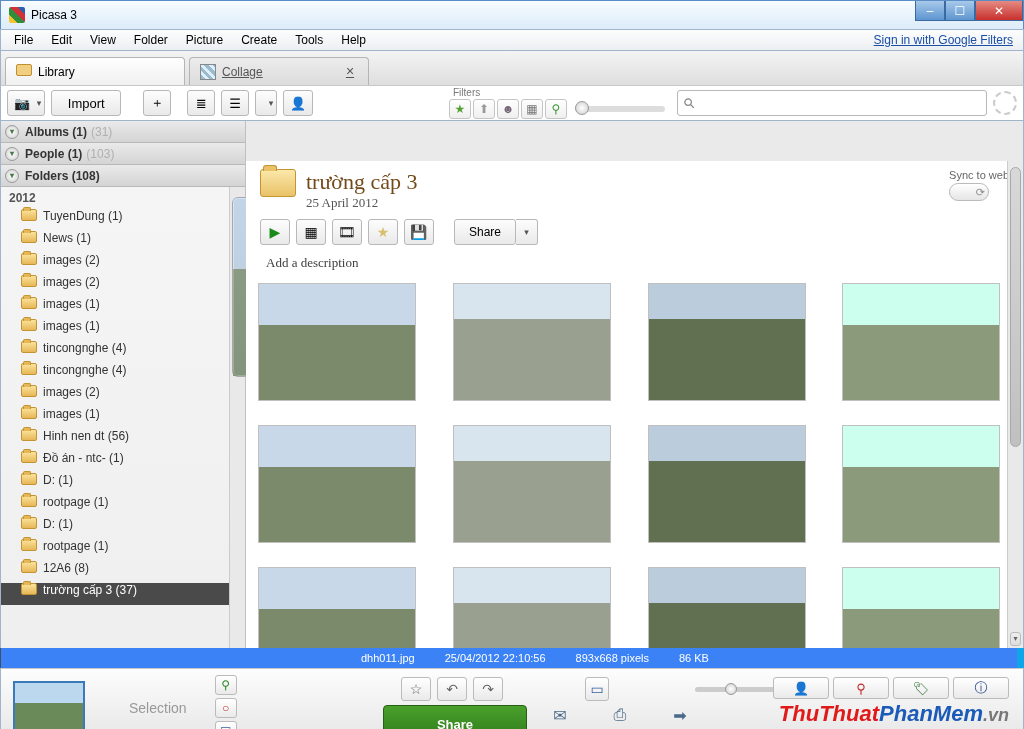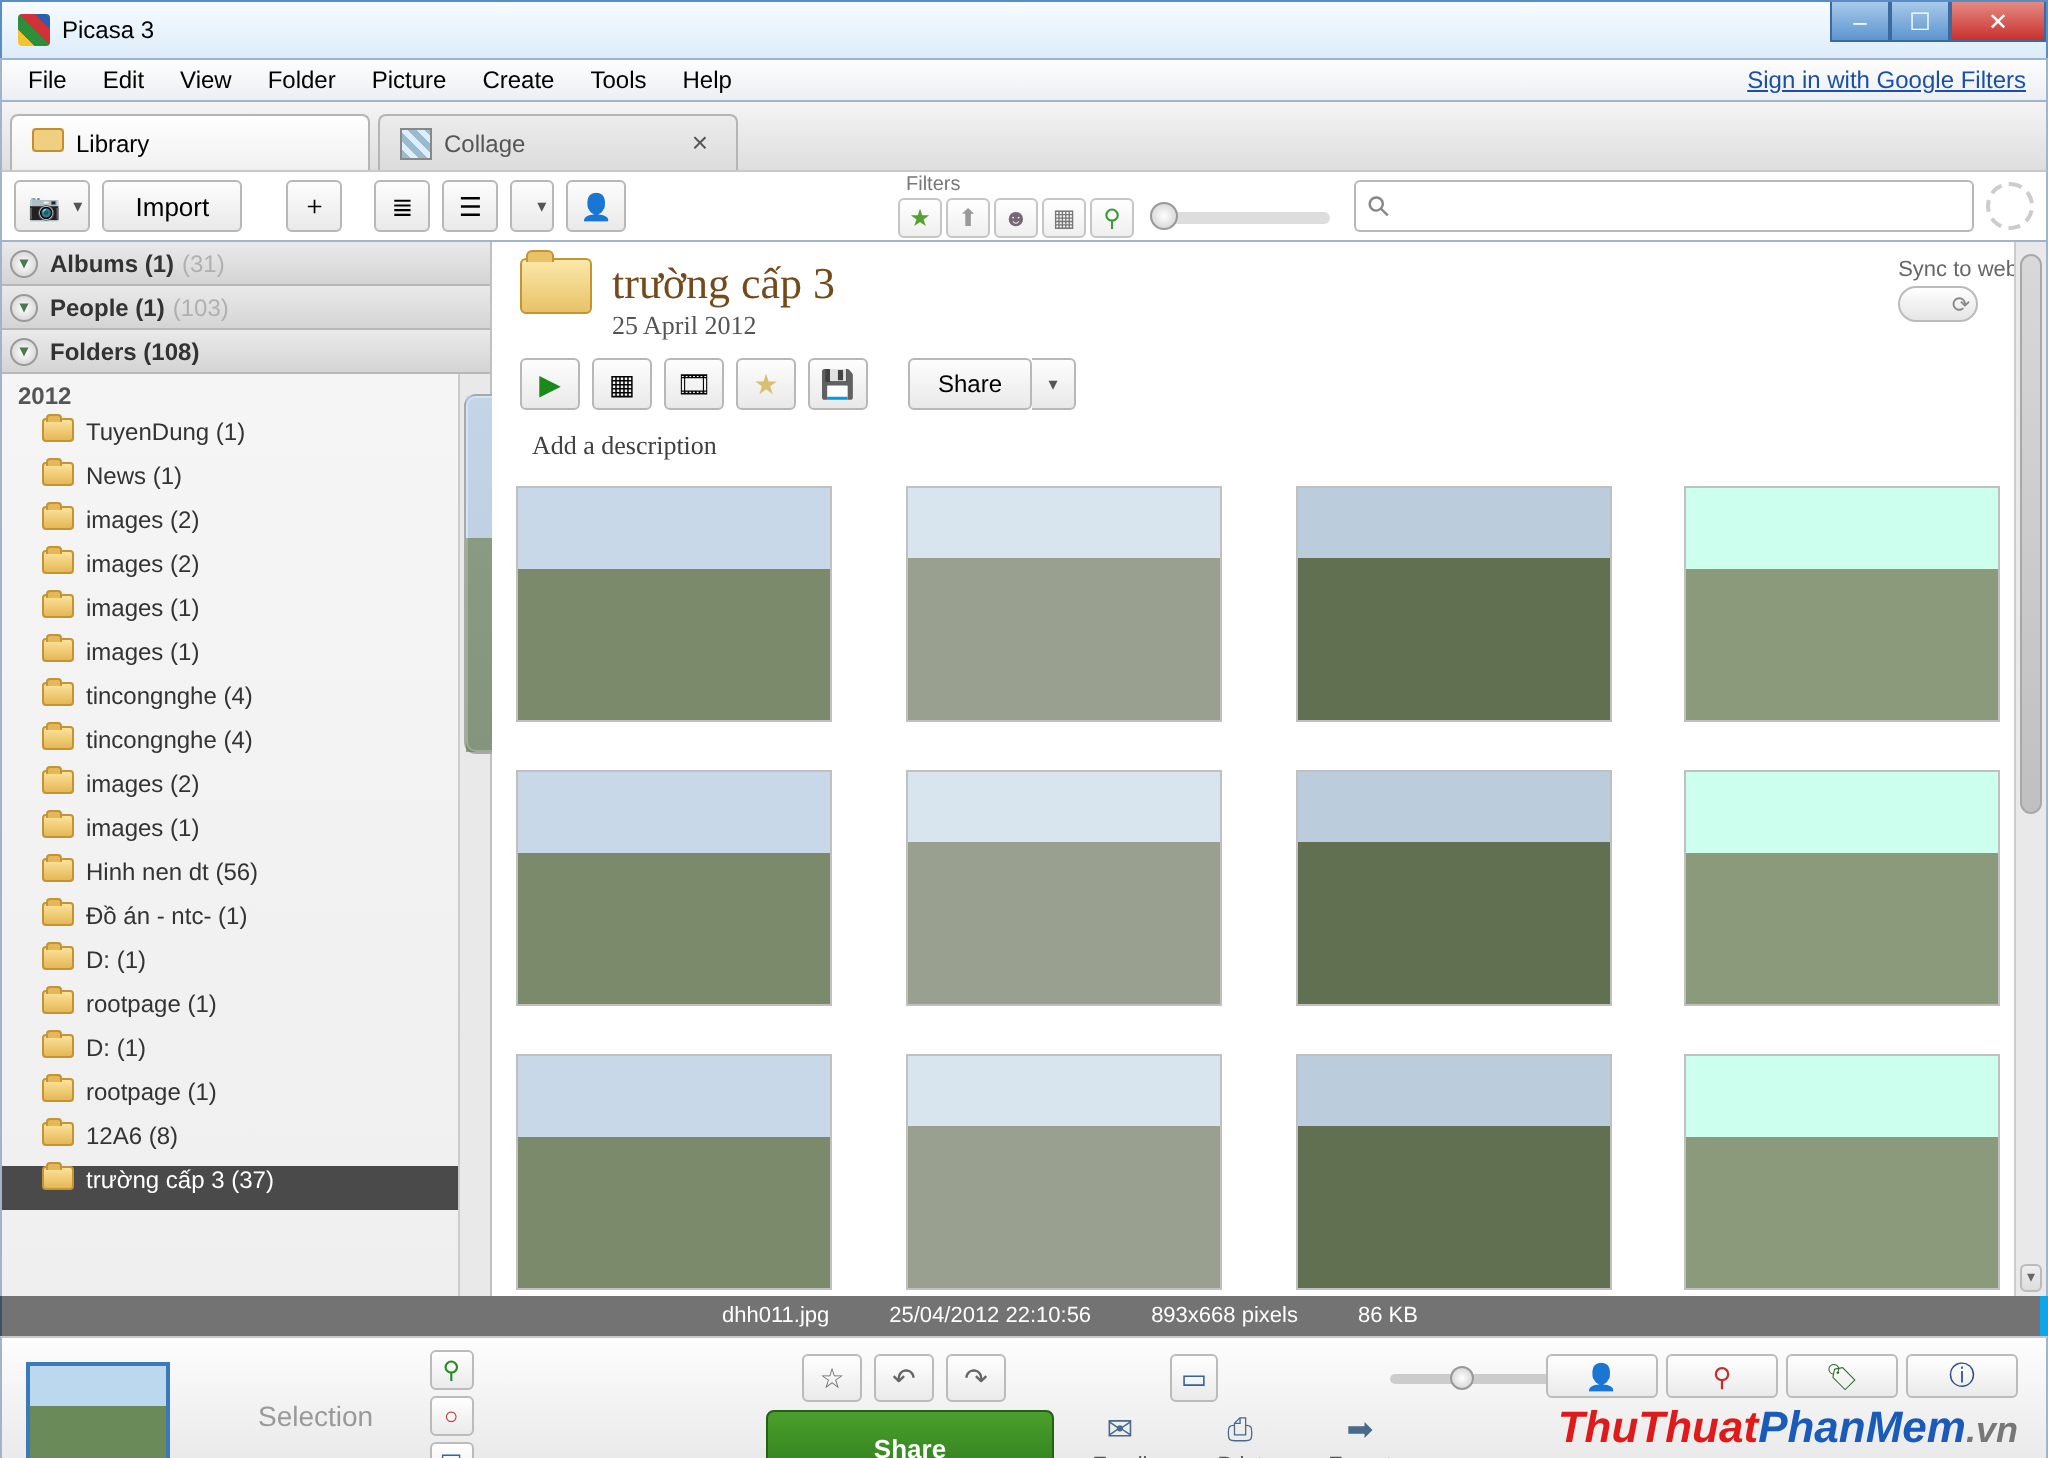--- a/index.html
+++ b/index.html
@@ -16,21 +16,21 @@
 .winbtn.close { background: linear-gradient(#e48b83, #c9302c); width: 48px; border-top-right-radius: 0; }
 
 
 .menubar { height: 22px; background: linear-gradient(#fdfdfd, #eceff2); border: 1px solid #a0b4cc; display: flex; align-items: center; padding: 0 4px; font-size: 12px; position: relative; }
 .menubar .mi { padding: 2px 9px; cursor: default; }
 .menubar .signin { margin-left: auto; color: #1a4fa8; text-decoration: underline; cursor: pointer; font-size: 12px; padding-right: 6px; }
 
 
 .tabstrip { height: 34px; background: linear-gradient(#f4f4f4, #dedede); border-left: 1px solid #a0b4cc; border-right: 1px solid #a0b4cc; display: flex; align-items: flex-end; padding: 0 4px; gap: 4px; }
 .tab { height: 28px; background: linear-gradient(#fff,#f0f0f0); border: 1px solid #b5b5b5; border-bottom: none; border-radius: 4px 4px 0 0; display: flex; align-items: center; padding: 0 10px; font-size: 12px; gap: 6px; min-width: 180px; position: relative; }
-.tab.inactive { background: linear-gradient(#ececec,#dcdcdc); color: #555; }
+.tab.inactive { background: linear-gradient(#ececec,#dcdcdc); color: #555; text-decoration: underline; }
 .tab .ticon { width: 16px; height: 16px; }
 .tab .ticon.lib::before { content:''; display:block; width:14px; height:10px; background:#f0d080; border:1px solid #c09030; border-radius:2px; }
 .tab .ticon.col { background: repeating-linear-gradient(45deg,#9bc,#9bc 3px,#def 3px,#def 6px); border:1px solid #888; }
 .tab .tclose { margin-left: auto; width:16px; height:16px; font-size:14px; color:#555; text-align:center; line-height:14px; }
 
 
 .toolbar { height: 36px; background: #fff; border: 1px solid #a0b4cc; border-top: 1px solid #c8c8c8; display: flex; align-items: center; padding: 0 6px; gap: 6px; }
 .tbtn { height: 26px; min-width: 28px; border: 1px solid #b8b8b8; border-radius: 3px; background: linear-gradient(#fdfdfd,#e9e9e9); display:flex; align-items:center; justify-content:center; font-size:13px; padding:0 6px; gap:4px; }
 .tbtn.split { padding-right: 14px; position:relative; }
 .tbtn.split::after { content:'▾'; position:absolute; right:3px; font-size:9px; color:#555; }
@@ -61,21 +61,21 @@
 .sgroup .yr { padding:4px 8px; color:#555; font-weight:bold; }
 .flist { overflow-y:auto; flex:1; }
 .fitem { height:22px; display:flex; padding-left:20px; font-size:12px; color:#333; gap:6px; cursor:default; }
 .fitem.sel { background:#4a4a4a; color:#fff; }
 .fico { width:16px; height:12px; background:linear-gradient(#fbe39b,#e6b756); border:1px solid #c49432; border-radius:2px; position:relative; }
 .fico::before { content:''; position:absolute; top:-3px; left:1px; width:6px; height:3px; background:#e6b756; border:1px solid #c49432; border-bottom:none; border-radius:2px 2px 0 0; }
 .sbscroll { position:absolute; right:0; top:66px; bottom:0; width:16px; background:#e9e9e9; border-left:1px solid #ccc; }
 .sbscroll .thumb { position:absolute; left:2px; right:2px; top:10px; height:180px; background:linear-gradient(#d8d8d8,#c0c0c0); border:1px solid #a8a8a8; border-radius:6px; }
 
 
-.content { flex:1; background:#fff; display:flex; flex-direction:column; position:relative; }
+.content { flex:1; background:#fff; display:flex; flex-direction:column; position:relative;margin-top:40px; }
 .chead { padding: 8px 14px 4px; display:flex; align-items:flex-start; }
 .bigfolder { width:36px; height:28px; background:linear-gradient(#fbe8aa,#e9c268); border:1px solid #c49432; border-radius:3px; margin-right:10px; position:relative; }
 .bigfolder::before { content:''; position:absolute; top:-5px; left:2px; width:12px; height:5px; background:#e9c268; border:1px solid #c49432; border-bottom:none; border-radius:3px 3px 0 0; }
 .ftitle { font-family: Georgia, serif; font-size:22px; color:#744a1a; }
 .fdate { font-family: Georgia, serif; font-size:13px; color:#555; }
 .sync { margin-left:auto; font-size:11px; color:#666; text-align:right; }
 .synctoggle { width:40px; height:18px; border:1px solid #bbb; border-radius:9px; background:linear-gradient(#fff,#e5e5e5); margin-top:2px; display:flex; align-items:center; justify-content:flex-end; padding:0 3px; }
 .synctoggle span { font-size:11px; color:#888; }
 .crow { padding: 4px 14px; display:flex; gap:6px; align-items:center; }
 .cbtn { width:30px; height:26px; border:1px solid #b8b8b8; border-radius:3px; background:linear-gradient(#fdfdfd,#e9e9e9); display:flex; align-items:center; justify-content:center; font-size:14px; }
@@ -88,21 +88,21 @@
 .thumb::after { content:''; position:absolute; inset:0; background: linear-gradient(180deg, rgba(180,210,240,.6) 0 40%, rgba(90,120,80,.6) 40% 100%); }
 .thumb.t1::after{background:linear-gradient(180deg,#c8d8e8 0 35%,#7a8a6a 35% 100%);} 
 .thumb.t2::after{background:linear-gradient(180deg,#d8e4ee 0 30%,#9aa090 30% 100%);} 
 .thumb.t3::after{background:linear-gradient(180deg,#bcd 0 30%,#607050 30% 100%);} 
 .thumb.t4::after{background:linear-gradient(180deg,#cfe 0 35%,#8a9a7a 35% 100%);} 
 .cscroll { position:absolute; right:0; top:0; bottom:0; width:16px; background:#e9e9e9; border-left:1px solid #ccc; }
 .cscroll .cthumb { position:absolute; left:2px; right:2px; top:6px; height:280px; background:linear-gradient(#d8d8d8,#c0c0c0); border:1px solid #a8a8a8; border-radius:6px; }
 .cscroll .carr { position:absolute; left:2px; right:2px; height:14px; background:linear-gradient(#eee,#ddd); border:1px solid #bbb; border-radius:3px; font-size:8px; text-align:center; color:#666; line-height:12px; }
 
 
-.status { height: 20px; background:#737373; color:#fff; font-size:11px; display:flex; align-items:center; gap:30px; padding-left:360px; border-left:1px solid #3b5269; border-right:4px solid #0ea5e9; }
+.status { height: 20px; background:#3b82f6; color:#fff; font-size:11px; display:flex; align-items:center; gap:30px; padding-left:360px; border-left:1px solid #3b5269; border-right:7px solid #0ea5e9; }
 .bottom { height: 80px; background: linear-gradient(#fdfdfd,#e4e4e4); border:1px solid #a0b4cc; border-top:1px solid #c8c8c8; display:flex; align-items:center; padding:0 12px; gap:8px; position:relative; }
 .selthumb { width:72px; height:54px; border:2px solid #3a7ab8; background:#789878; }
 .selthumb::after { content:''; display:block; width:100%; height:100%; background:linear-gradient(180deg,#bcd8ee 0 40%,#6a8a5a 40% 100%); }
 .sellabel { color:#999; font-size:14px; margin-left:36px; }
 .pinbtns { display:flex; flex-direction:column; gap:3px; margin-left:20px; }
 .smallbtn { width:22px; height:20px; border:1px solid #bbb; border-radius:3px; background:linear-gradient(#fff,#eaeaea); display:flex; align-items:center; justify-content:center; font-size:12px; }
 .btactions { margin-left:10px; display:flex; align-items:center; gap:6px; }
 .bigshare { width:144px; height:38px; background:linear-gradient(#4aa02c,#2d7a1a); border:1px solid #256014; border-radius:4px; color:#fff; font-size:13px; display:flex; align-items:center; justify-content:center; font-weight:bold; }
 .bact { width:54px; display:flex; flex-direction:column; align-items:center; gap:2px; font-size:11px; color:#555; }
 .bact .bi { width:24px; height:20px; display:flex; align-items:center; justify-content:center; font-size:16px; color:#4a6a8a; }

